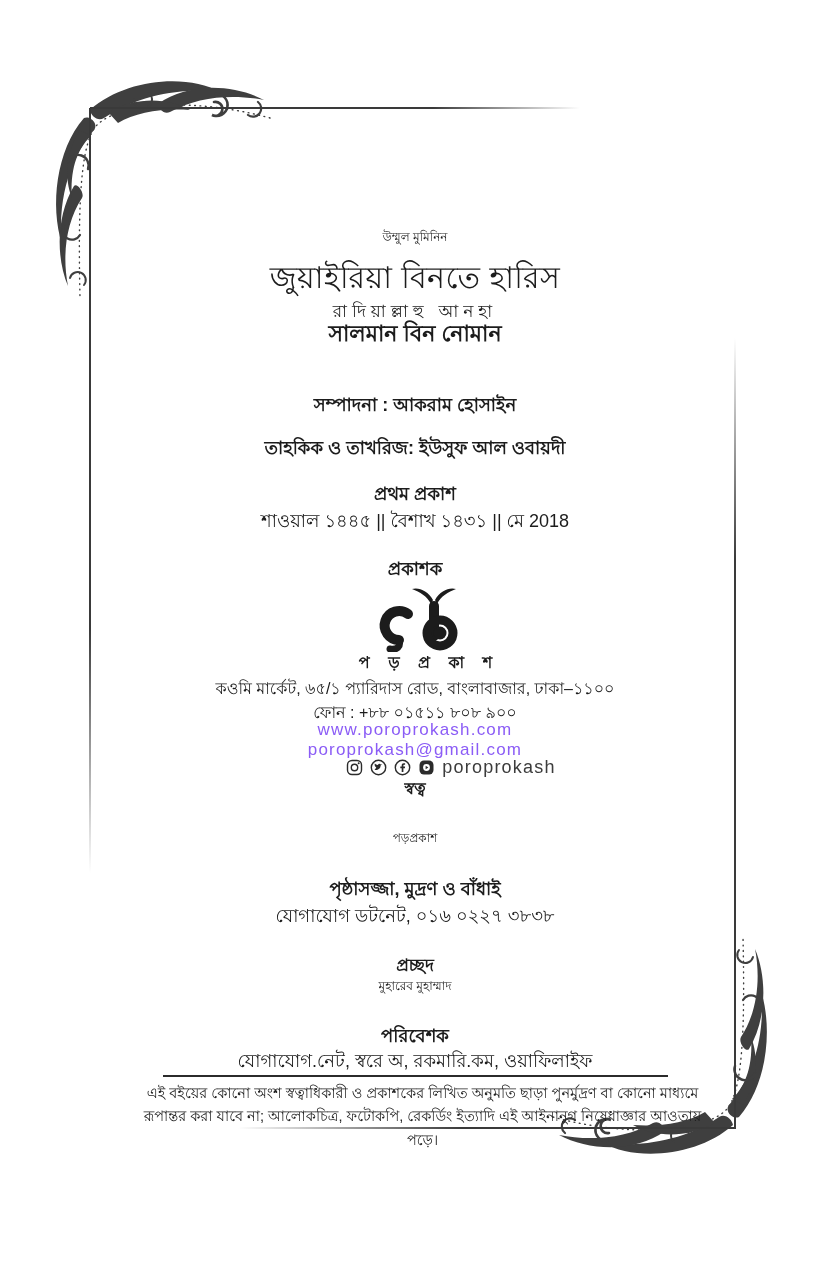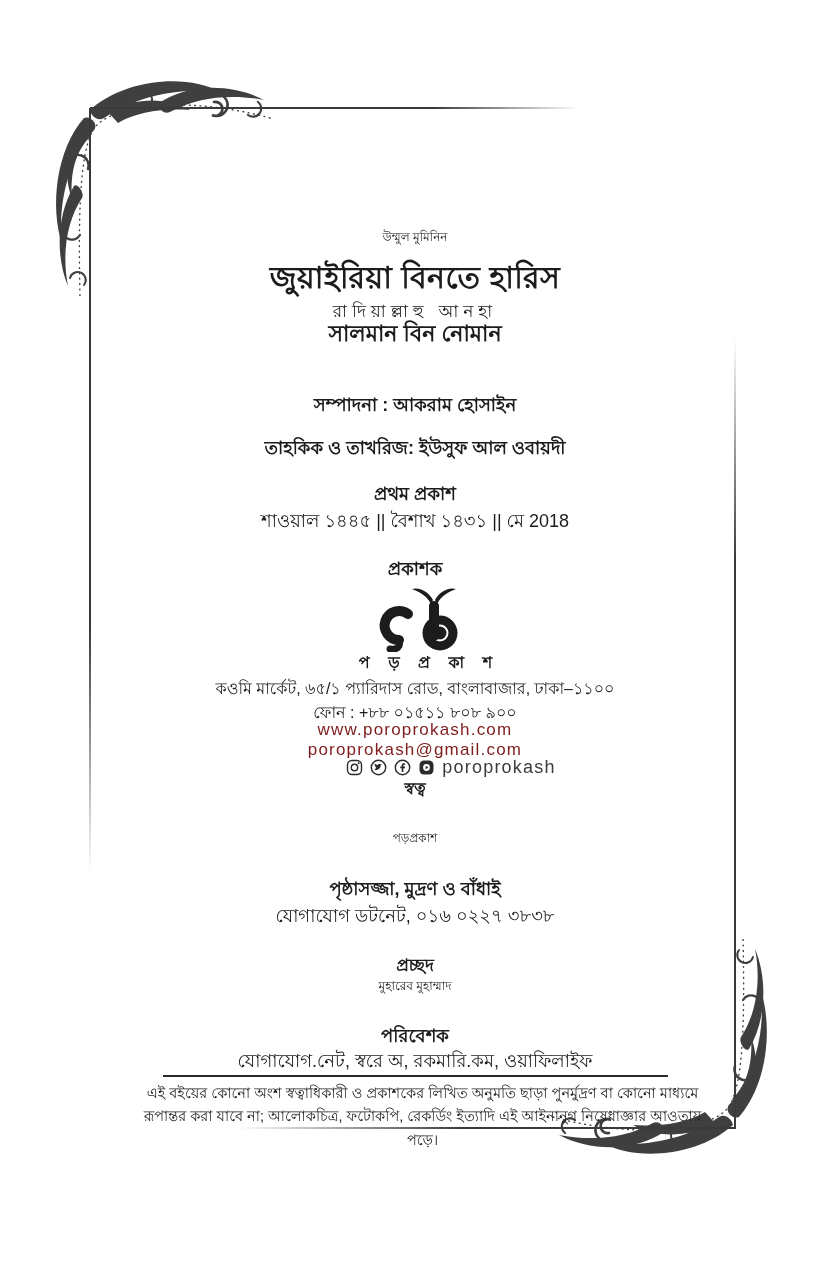--- a/index.html
+++ b/index.html
@@ -16,28 +16,28 @@
   .rule-right { left:734px; top:338px; width:2px; height:791px;
     background:linear-gradient(to bottom,rgba(58,58,58,0) 0%,#3a3a3a 28%,#3a3a3a 100%); }
   .rule-bottom { left:238px; top:1127px; width:498px; height:2px;
     background:linear-gradient(to right,rgba(58,58,58,0) 0%,#3a3a3a 45%,#3a3a3a 100%); }
   .rule-disclaimer { left:163px; top:1075px; width:505px; height:2px; background:#2b2b2b; }
 
   
   .col { left:90px; width:650px; text-align:center; }
 
   .t-small   { font-size:12px; }
-  .t-title   { font-size:30px; font-weight:bold; letter-spacing:.5px; }
+  .t-title   { font-size:30px; font-weight:normal; letter-spacing:.5px; }
   .t-honor   { font-size:17px; letter-spacing:5px; }
   .t-author  { font-size:22px; font-weight:bold; }
   .t-credit  { font-size:18px; font-weight:600; }
   .t-label-b { font-size:18px; font-weight:bold; }
   .t-line    { font-size:18px; }
   .t-addr    { font-size:16px; }
-  .t-latin   { font-size:17px; letter-spacing:1.2px; color:#7f1d1d; }
+  .t-latin   { font-size:17px; letter-spacing:1.2px; color:#8b5cf6; }
   .t-caption { font-size:16px; letter-spacing:7px; font-weight:600;padding-left:28px; }
   .t-disc    { font-size:14.5px; line-height:1.62; color:#222; }
 
   .social-row { display:flex; align-items:center; justify-content:center; gap:7px; }
   .social-row svg { display:block; }
   .social-handle { font-size:18px; letter-spacing:1.2px; color:#3c3c3c; }
 
   .disclaimer-box { left:130px; top:1082px; width:585px; text-align:center; }
 </style>
 </head>

